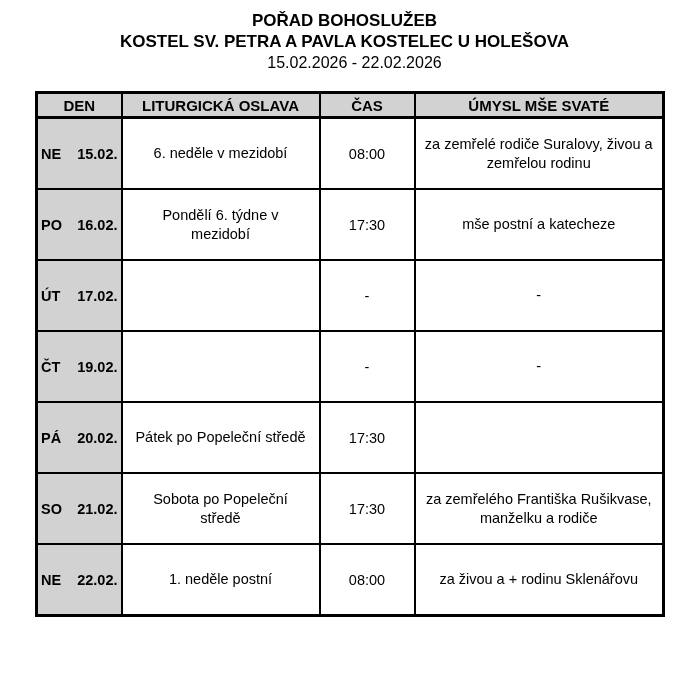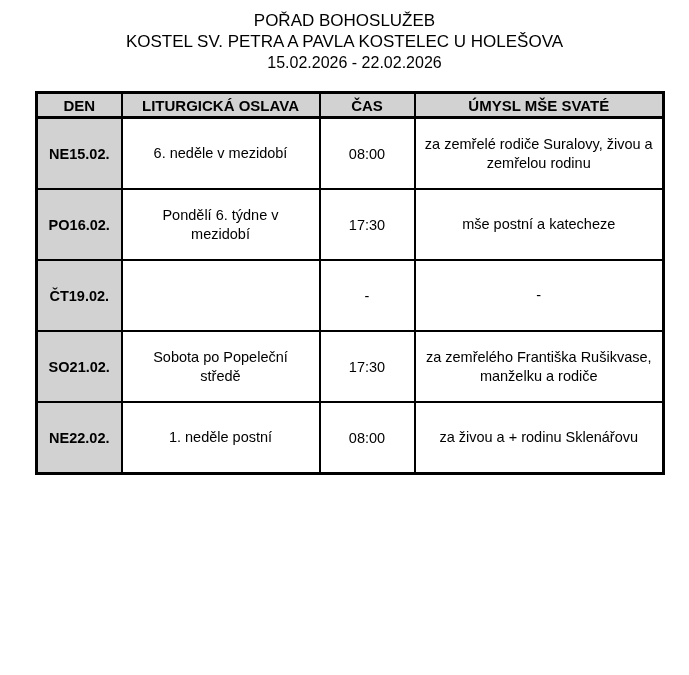--- a/index.html
+++ b/index.html
@@ -11,21 +11,21 @@
     width:689px;height:675px;
     background:#ffffff;color:#000000;
     font-family:"Liberation Sans", sans-serif;
     overflow:hidden;
   }
   .titles{
     text-align:center;
     padding-top:10px;
   }
   .t1,.t2{
-    font-weight:normal;
+    font-weight:bold;
     font-size:17px;
     line-height:21px;
   }
   .t3{
     font-size:16px;
     line-height:22px;
     padding-left:20px;
   }
   table.schedule{
     margin:17px 0 0 35px;
@@ -57,21 +57,21 @@
     padding:2px 3px;
   }
   td.day{
     background:var(--header-bg);
     font-weight:bold;
     font-size:15px;
     padding:0 3px;
   }
   .day-wrap{
     display:flex;
-    justify-content:center;
+    justify-content:space-between;
     align-items:center;
     width:100%;
   }
   td.cele,
   td.inte{
     white-space:pre-line;
     line-height:19px;
   }
 </style>
 </head>
@@ -119,27 +119,49 @@
         </div>
       </td>
       <td class="cele">Pondělí 6. týdne v
 mezidobí</td>
       <td class="time">17:30</td>
       <td class="inte">mše postní a katecheze</td>
     </tr>
     <tr>
       <td class="day">
         <div class="day-wrap">
+          <span>ÚT</span>
+          <span>17.02.</span>
+        </div>
+      </td>
+      <td class="cele"></td>
+      <td class="time">-</td>
+      <td class="inte">-</td>
+    </tr>
+    <tr>
+      <td class="day">
+        <div class="day-wrap">
           <span>ČT</span>
           <span>19.02.</span>
         </div>
       </td>
       <td class="cele"></td>
       <td class="time">-</td>
       <td class="inte">-</td>
+    </tr>
+    <tr>
+      <td class="day">
+        <div class="day-wrap">
+          <span>PÁ</span>
+          <span>20.02.</span>
+        </div>
+      </td>
+      <td class="cele">Pátek po Popeleční středě</td>
+      <td class="time">17:30</td>
+      <td class="inte"></td>
     </tr>
     <tr>
       <td class="day">
         <div class="day-wrap">
           <span>SO</span>
           <span>21.02.</span>
         </div>
       </td>
       <td class="cele">Sobota po Popeleční
 středě</td>

